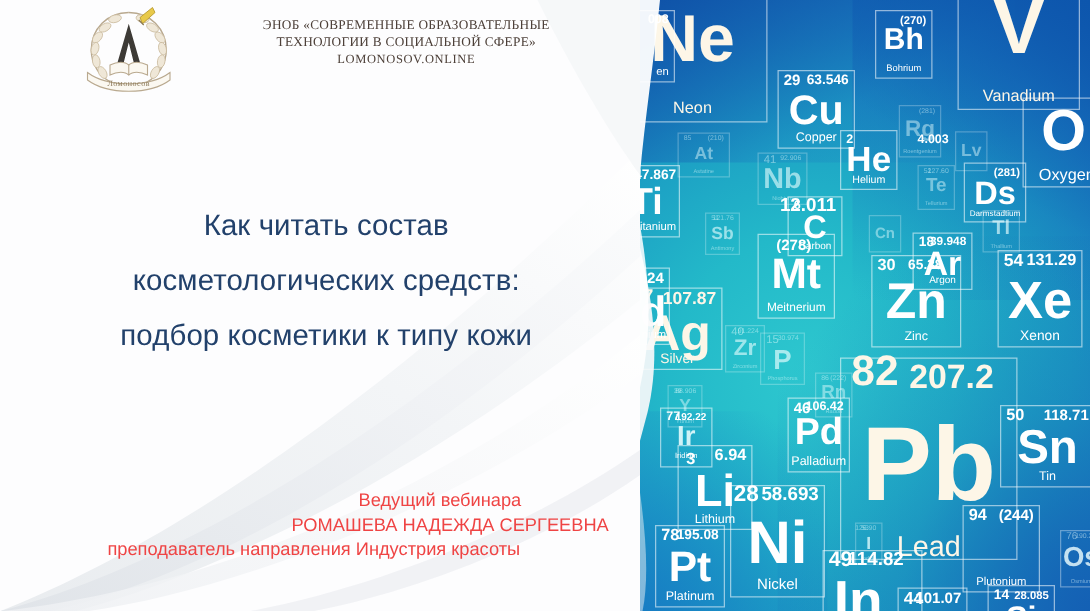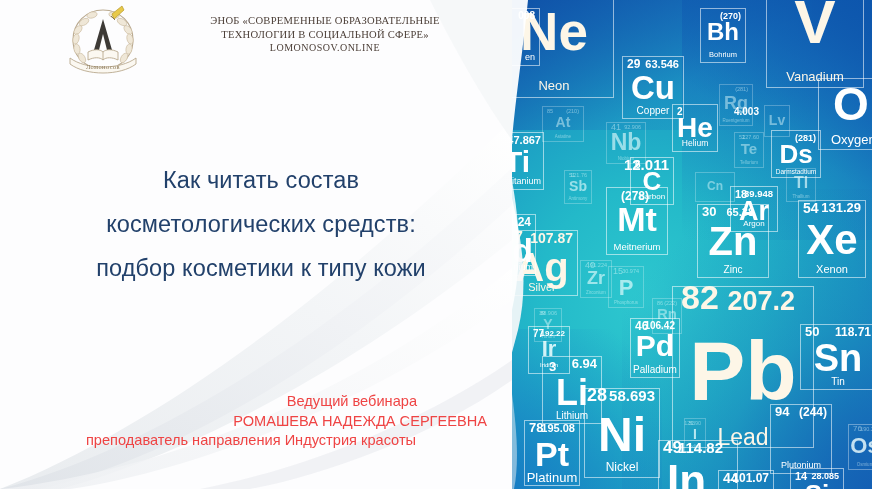--- a/index.html
+++ b/index.html
@@ -340,21 +340,21 @@
       <span class="sym" style="top:8px;font-size:14px;line-height:14px;color:rgba(235,255,255,0.6);">Sb</span>
       <span class="nm">Antimony</span>
     </div>
 
     <div class="el" style="left:94px;top:187px;width:62px;height:68px;">
       <span class="mass" style="font-size:12px;right:18px;top:2px;">(278)</span>
       <span class="sym" style="top:14px;font-size:34px;line-height:34px;">Mt</span>
       <span class="nm" style="font-size:9.5px;">Meitnerium</span>
     </div>
 
-    <div class="el faint" style="left:183px;top:172px;width:40px;height:30px;">
+    <div class="el faint" style="left:183px;top:172px;width:26px;height:30px;">
       <span class="sym" style="top:7px;font-size:12px;line-height:12px;">Cn</span>
     </div>
 
     <div class="el faint" style="left:274px;top:168px;width:30px;height:34px;">
       <span class="sym" style="top:6px;font-size:16px;line-height:16px;color:rgba(235,255,255,0.65);">Tl</span>
       <span class="nm">Thallium</span>
     </div>
 
     <div class="el" style="left:218px;top:186px;width:48px;height:46px;">
       <span class="num" style="font-size:11px;">18</span>
@@ -457,21 +457,21 @@
       <span class="num" style="font-size:18px;left:2px;top:0;">28</span>
       <span class="mass" style="font-size:15px;">58.693</span>
       <span class="sym" style="top:22px;font-size:48px;line-height:48px;">Ni</span>
       <span class="nm" style="font-size:12px;bottom:4px;">Nickel</span>
     </div>
 
     <div class="el" style="left:12px;top:420px;width:56px;height:66px;">
       <span class="num" style="font-size:13px;">78</span>
       <span class="mass" style="font-size:11px;">195.08</span>
       <span class="sym" style="top:16px;font-size:34px;line-height:34px;">Pt</span>
-      <span class="nm" style="font-size:13px;">Platinum</span>
+      <span class="nm" style="font-size:10px;">Platinum</span>
     </div>
 
     <div class="el" style="left:146px;top:440px;width:80px;height:64px;">
       <span class="num" style="font-size:17px;">49</span>
       <span class="mass" style="font-size:15px;right:14px;">114.82</span>
       <span class="sym" style="top:18px;font-size:44px;line-height:44px;text-align:left;left:8px;">In</span>
     </div>
 
     <div class="el" style="left:258px;top:404px;width:62px;height:70px;">
       <span class="num" style="font-size:13px;">94</span>

